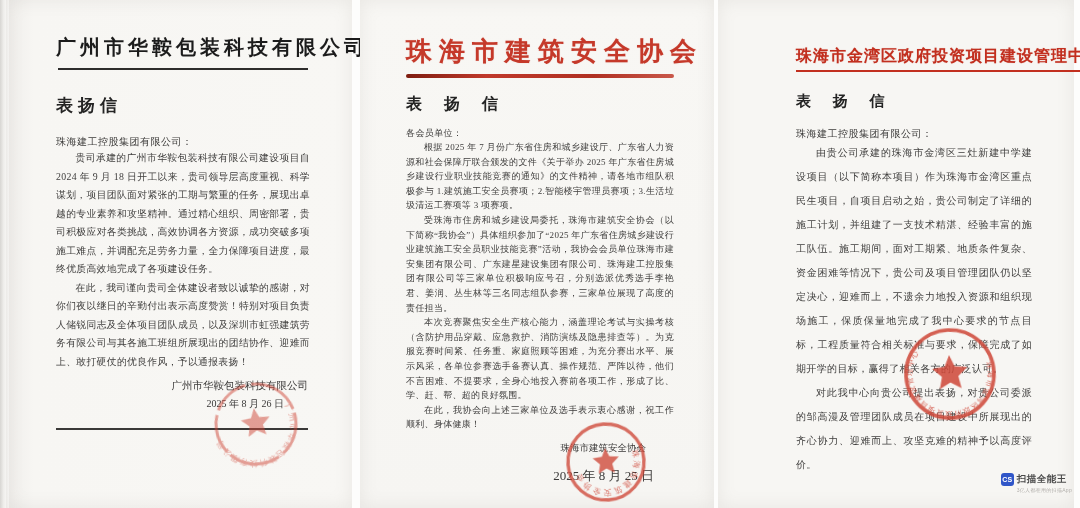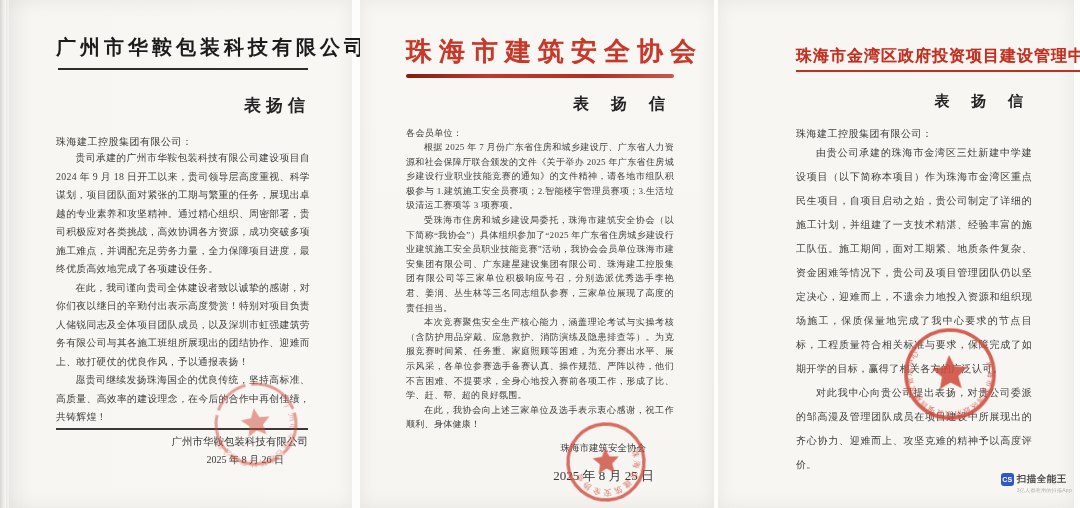--- a/index.html
+++ b/index.html
@@ -35,21 +35,21 @@
 
   .hdr-red-big{font-size:26px;font-weight:bold;letter-spacing:7px;color:#c5392a;white-space:nowrap;
     text-shadow:0 0 1px rgba(197,57,42,.35);}
   .rule-red{height:4px;margin:5px 0 0 0;
     background:linear-gradient(90deg,#7e1d10,#c0392b 30%,#b03022 70%,#c9584a);border-radius:2px;}
 
   .hdr-red-small{font-size:16px;font-weight:bold;letter-spacing:1px;color:#c22f1f;white-space:nowrap;
     border-bottom:2px solid #c22f1f;padding-bottom:3px;display:inline-block;
     text-shadow:0 0 1px rgba(194,47,31,.4);}
 
-  .doc-title{display:block;text-align:right;font-weight:bold;color:#242424;}
+  .doc-title{display:block;text-align:left;font-weight:bold;color:#242424;}
   .page-1 .doc-title{font-size:17px;letter-spacing:5px;margin-top:24px;}
   .page-2 .doc-title{font-size:16px;letter-spacing:9px;margin-top:16px;}
   .page-3 .doc-title{font-size:15px;letter-spacing:9px;margin-top:20px;}
 
   .salutation{color:#3c3b3a;}
   .page-1 .salutation{margin-top:18px;font-size:10px;letter-spacing:.5px;}
   .page-2 .salutation{margin-top:12px;font-size:9px;letter-spacing:.4px;}
   .page-3 .salutation{margin-top:16px;font-size:10px;letter-spacing:.5px;}
 
   .body p{margin:0;text-indent:2em;text-align:justify;color:#3e3d3c;}
@@ -88,21 +88,20 @@
 
   <section class="page page-1">
     <div class="inner">
       <span class="hdr hdr-black">广州市华鞍包装科技有限公司</span>
       <div class="rule-black"></div>
       <span class="doc-title">表扬信</span>
       <div class="salutation">珠海建工控股集团有限公司：</div>
       <div class="body">
         <p>贵司承建的广州市华鞍包装科技有限公司建设项目自 2024 年 9 月 18 日开工以来，贵司领导层高度重视、科学谋划，项目团队面对紧张的工期与繁重的任务，展现出卓越的专业素养和攻坚精神。通过精心组织、周密部署，贵司积极应对各类挑战，高效协调各方资源，成功突破多项施工难点，并调配充足劳务力量，全力保障项目进度，最终优质高效地完成了各项建设任务。</p>
         <p>在此，我司谨向贵司全体建设者致以诚挚的感谢，对你们夜以继日的辛勤付出表示高度赞赏！特别对项目负责人储锐同志及全体项目团队成员，以及深圳市虹强建筑劳务有限公司与其各施工班组所展现出的团结协作、迎难而上、敢打硬仗的优良作风，予以通报表扬！</p>
-        <p>愿贵司继续发扬珠海国企的优良传统，坚持高标准、高质量、高效率的建设理念，在今后的合作中再创佳绩，共铸辉煌！</p>
       </div>
       <span class="sig">广州市华鞍包装科技有限公司</span>
       <span class="date">2025 年 8 月 26 日</span>
       <div class="foot-rule"></div>
 
       <svg class="stamp stamp-1" viewBox="0 0 92 96">
         <defs>
             <path id="arc1" d="M 46 82 A 36 36 0 1 1 46.02 82" transform="rotate(-115 46 48)" fill="none"></path>
           </defs>
         <circle cx="46" cy="48" r="40" fill="none" stroke="#cf4738" stroke-width="3" stroke-dasharray="38 6 52 4 40 5"></circle>

